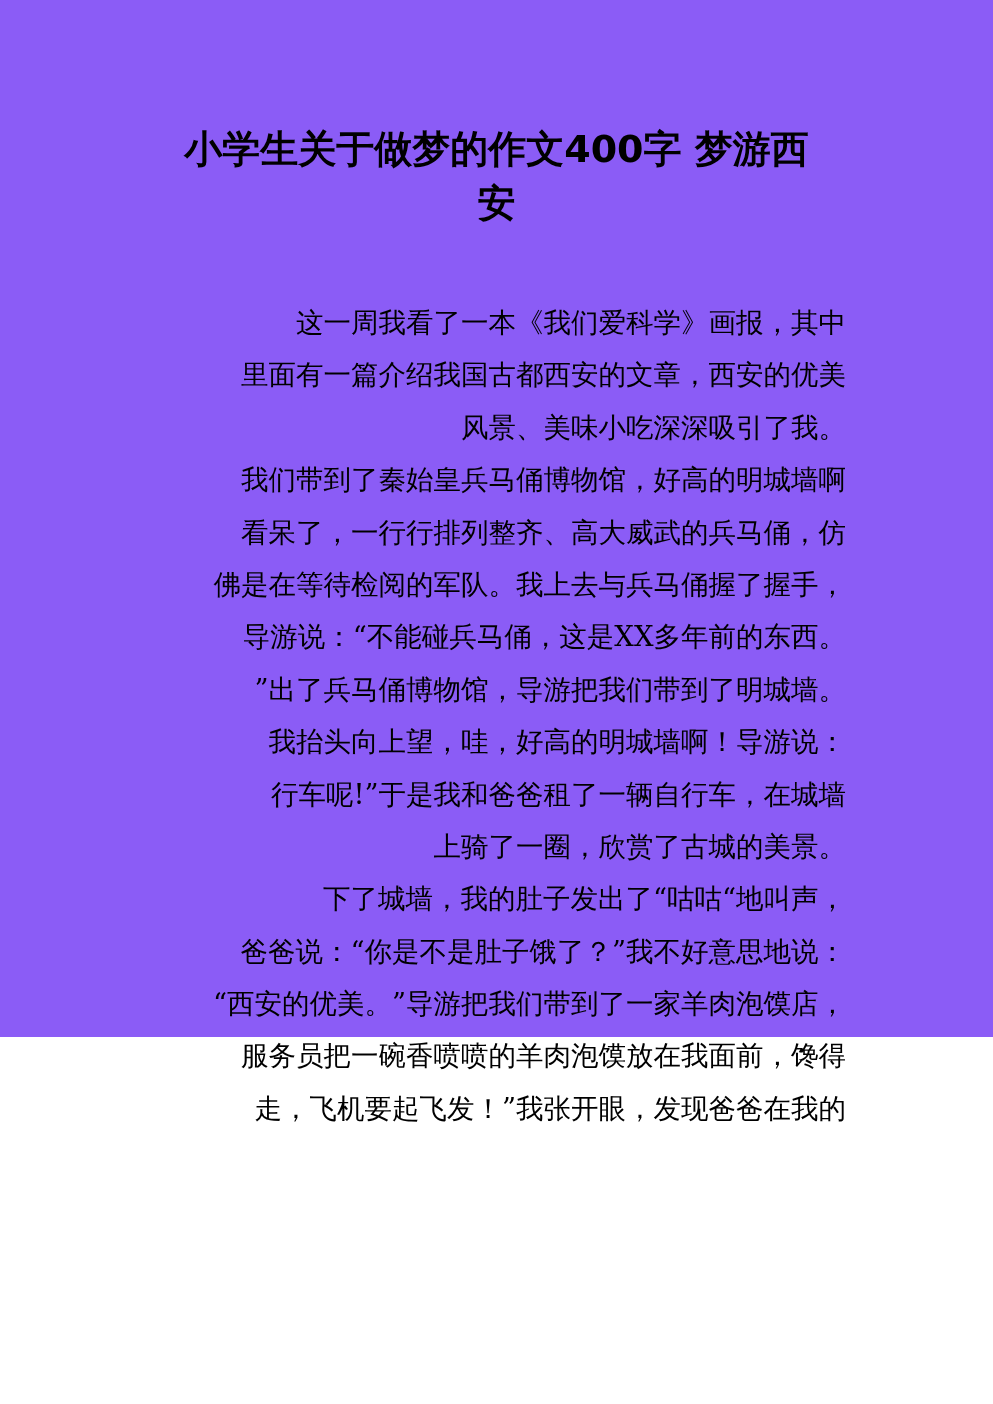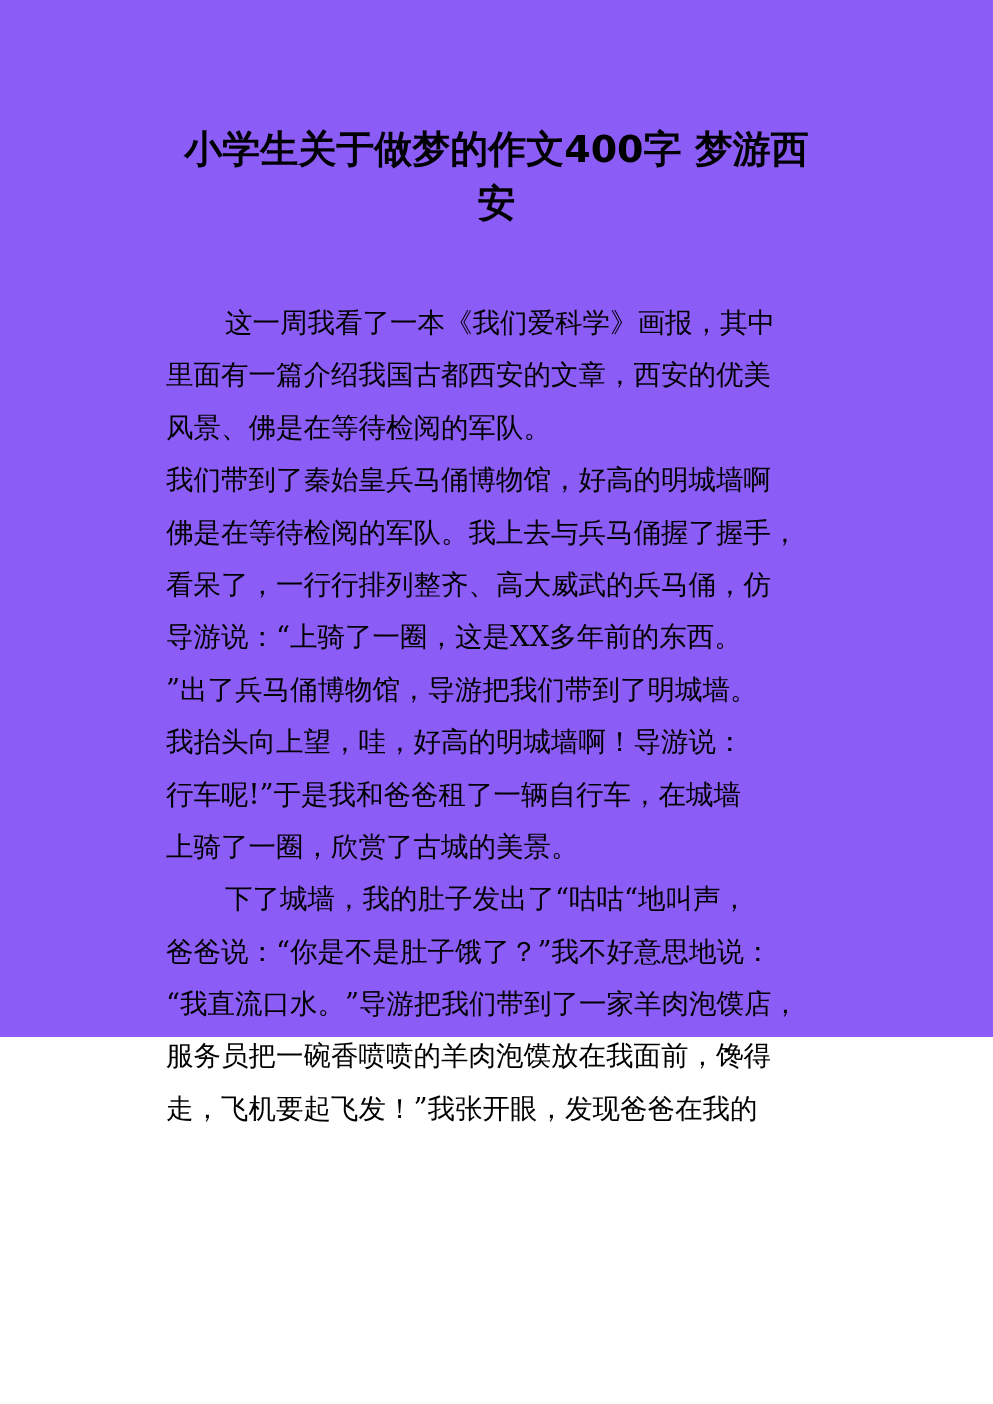--- a/index.html
+++ b/index.html
@@ -40,20 +40,21 @@
       white-space: nowrap;
     }
     .body-text {
       position: absolute;
       left: 166px;
       top: 296px;
       width: 680px;
       font-family: "DejaVu Serif", "Liberation Serif", serif;
       font-size: 27.5px;
       line-height: 52.4px;
+      text-align: right;
     }
     .line {
       display: block;
       white-space: nowrap;
       height: 52.4px;
     }
     .line.indent {
       padding-left: 59px;
     }
   </style>
@@ -65,36 +66,36 @@
   <h1 class="title" style="margin:0;">
     <span class="title-line">小学生关于做梦的作文400字 梦游西</span>
     <span class="title-line">安</span>
   </h1>
 
   <div class="body-text">
 
     <div>
       <span class="line indent">这一周我看了一本《我们爱科学》画报，其中</span>
       <span class="line">里面有一篇介绍我国古都西安的文章，西安的优美</span>
-      <span class="line">风景、佛是在等待检阅的军队。</span>
+      <span class="line">风景、美味小吃深深吸引了我。</span>
     </div>
 
     <div>
       <span class="line">我们带到了秦始皇兵马俑博物馆，好高的明城墙啊</span>
+      <span class="line">看呆了，一行行排列整齐、高大威武的兵马俑，仿</span>
       <span class="line">佛是在等待检阅的军队。我上去与兵马俑握了握手，</span>
-      <span class="line">看呆了，一行行排列整齐、高大威武的兵马俑，仿</span>
-      <span class="line">导游说：“上骑了一圈，这是XX多年前的东西。</span>
+      <span class="line">导游说：“不能碰兵马俑，这是XX多年前的东西。</span>
       <span class="line">”出了兵马俑博物馆，导游把我们带到了明城墙。</span>
       <span class="line">我抬头向上望，哇，好高的明城墙啊！导游说：</span>
       <span class="line">行车呢!”于是我和爸爸租了一辆自行车，在城墙</span>
       <span class="line">上骑了一圈，欣赏了古城的美景。</span>
     </div>
 
     <div>
       <span class="line indent">下了城墙，我的肚子发出了“咕咕“地叫声，</span>
       <span class="line">爸爸说：“你是不是肚子饿了？”我不好意思地说：</span>
-      <span class="line">“我直流口水。”导游把我们带到了一家羊肉泡馍店，</span>
+      <span class="line">“西安的优美。”导游把我们带到了一家羊肉泡馍店，</span>
       <span class="line">服务员把一碗香喷喷的羊肉泡馍放在我面前，馋得</span>
       <span class="line">走，飞机要起飞发！”我张开眼，发现爸爸在我的</span>
     </div>
 
   </div>
 </div>
 
 </body></html>

